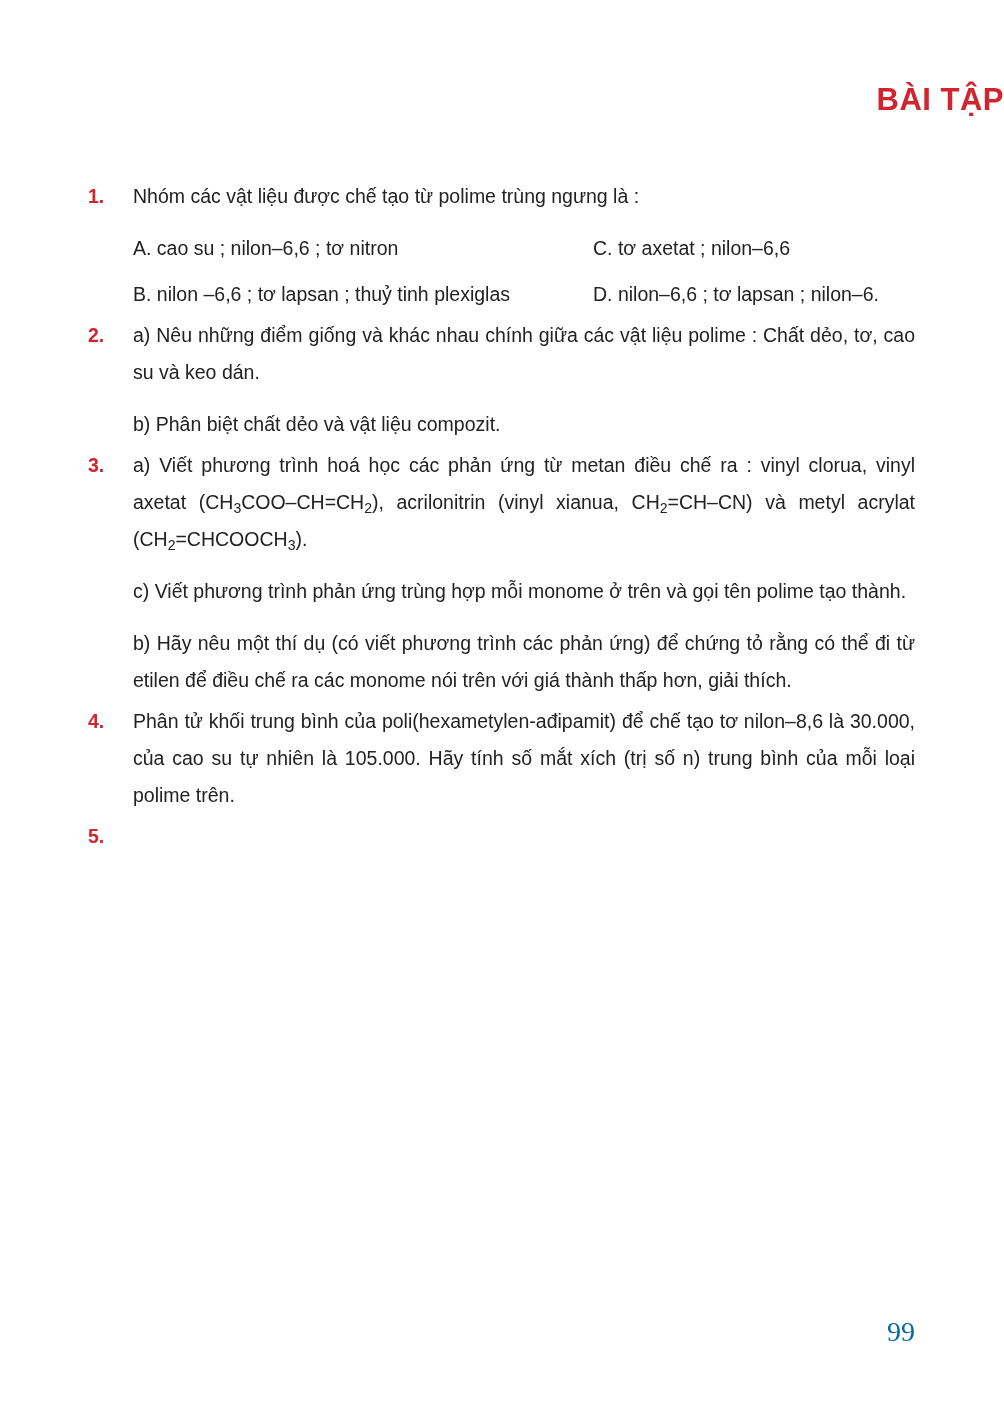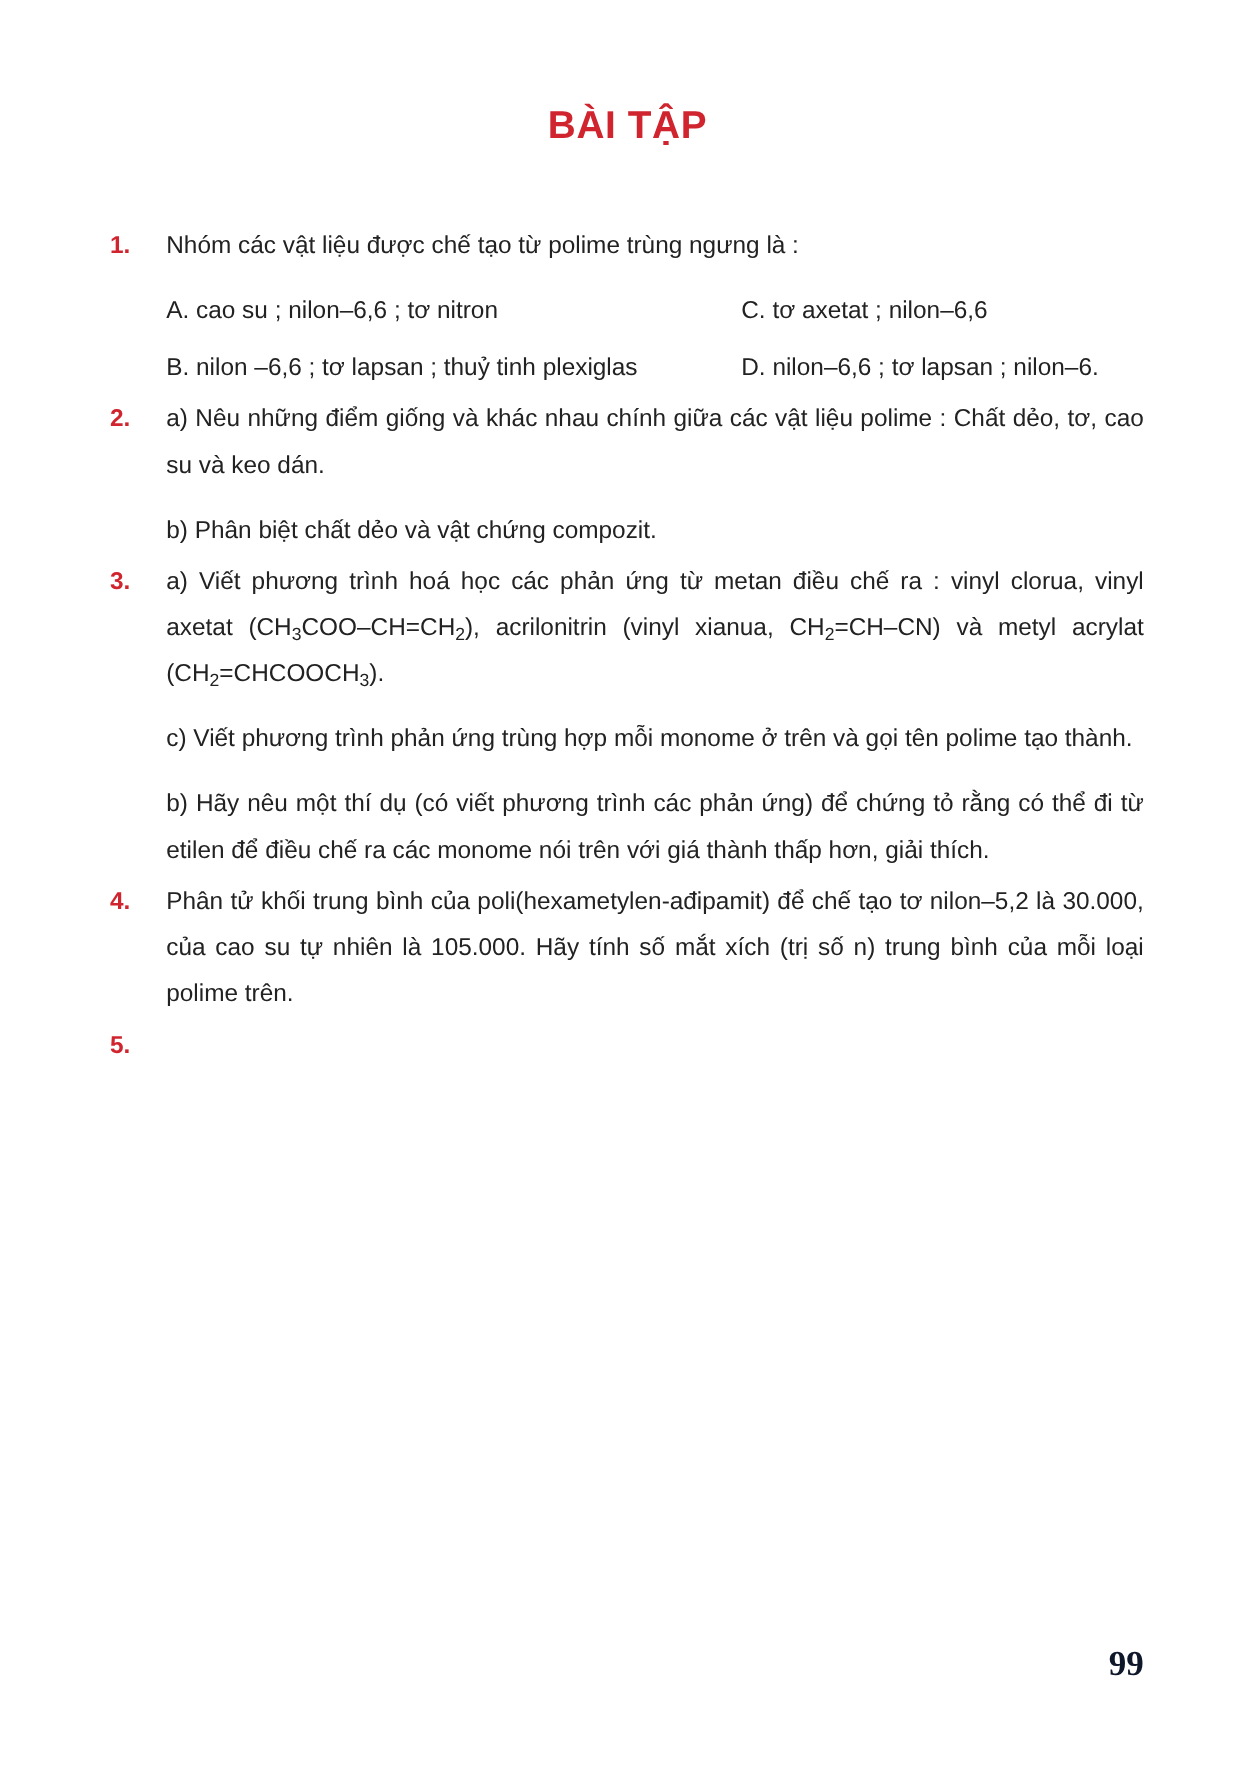--- a/index.html
+++ b/index.html
@@ -11,21 +11,21 @@
     position: relative;
     width: 1004px;
     height: 1417px;
     background: var(--page-bg, #ffffff);
     font-family: "Liberation Sans", "DejaVu Sans", sans-serif;
     color: var(--body-text, #222222);
     overflow: hidden;
   }
   .title {
     margin: 82px 0 0 0;
-    text-align: center;
+    text-align: right;
     font-size: 31px;
     font-weight: bold;
     letter-spacing: 0.5px;
     color: var(--accent, #d0252e);
   }
   .content {
     margin-top: 60px;
   }
   .question {
     display: flex;
@@ -65,22 +65,21 @@
     vertical-align: baseline;
     position: relative;
     top: 0.26em;
   }
   .page-number {
     position: absolute;
     top: 1316px;
     right: 89px;
     font-family: "Liberation Serif", "DejaVu Serif", serif;
     font-size: 28px;
-    color: #0f172a;
-    font-weight: bold;
+    color: #0369a1;
   }
 </style>
 </head>
 <body>
 
 <div class="page">
 
   <h1 class="title">BÀI TẬP</h1>
 
   <div class="content">
@@ -95,37 +94,37 @@
           <span class="option">B. nilon –6,6 ; tơ lapsan ; thuỷ tinh plexiglas</span>
           <span class="option">D. nilon–6,6 ; tơ lapsan ; nilon–6.</span>
         </div>
       </div>
     </div>
 
     <div class="question">
       <span class="q-num">2.</span>
       <div class="q-body">
         <p>a) Nêu những điểm giống và khác nhau chính giữa các vật liệu polime : Chất dẻo, tơ, cao su và keo dán.</p>
-        <p>b) Phân biệt chất dẻo và vật chứng compozit.</p>
+        <p>b) Phân biệt chất dẻo và vật liệu compozit.</p>
       </div>
     </div>
 
     <div class="question">
       <span class="q-num">3.</span>
       <div class="q-body">
         <p><span>a) Viết phương trình hoá học các phản ứng từ metan điều chế ra : vinyl clorua, vinyl axetat (CH</span><sub>3</sub><span>COO–CH=CH</span><sub>2</sub><span>), acrilonitrin (vinyl xianua, CH</span><sub>2</sub><span>=CH–CN) và metyl acrylat (CH</span><sub>2</sub><span>=CHCOOCH</span><sub>3</sub><span>).</span></p>
         <p>c) Viết phương trình phản ứng trùng hợp mỗi monome ở trên và gọi tên polime tạo thành.</p>
         <p>b) Hãy nêu một thí dụ (có viết phương trình các phản ứng) để chứng tỏ rằng có thể đi từ etilen để điều chế ra các monome nói trên với giá thành thấp hơn, giải thích.</p>
       </div>
     </div>
 
     <div class="question">
       <span class="q-num">4.</span>
       <div class="q-body">
-        <p>Phân tử khối trung bình của poli(hexametylen-ađipamit) để chế tạo tơ nilon–5,2 là 30.000, của cao su tự nhiên là 105.000. Hãy tính số mắt xích (trị số n) trung bình của mỗi loại polime trên.</p>
+        <p>Phân tử khối trung bình của poli(hexametylen-ađipamit) để chế tạo tơ nilon–8,6 là 30.000, của cao su tự nhiên là 105.000. Hãy tính số mắt xích (trị số n) trung bình của mỗi loại polime trên.</p>
       </div>
     </div>
 
     <div class="question">
       <span class="q-num">5.</span>
     </div>
 
   </div>
 
   <div class="page-number">99</div>

